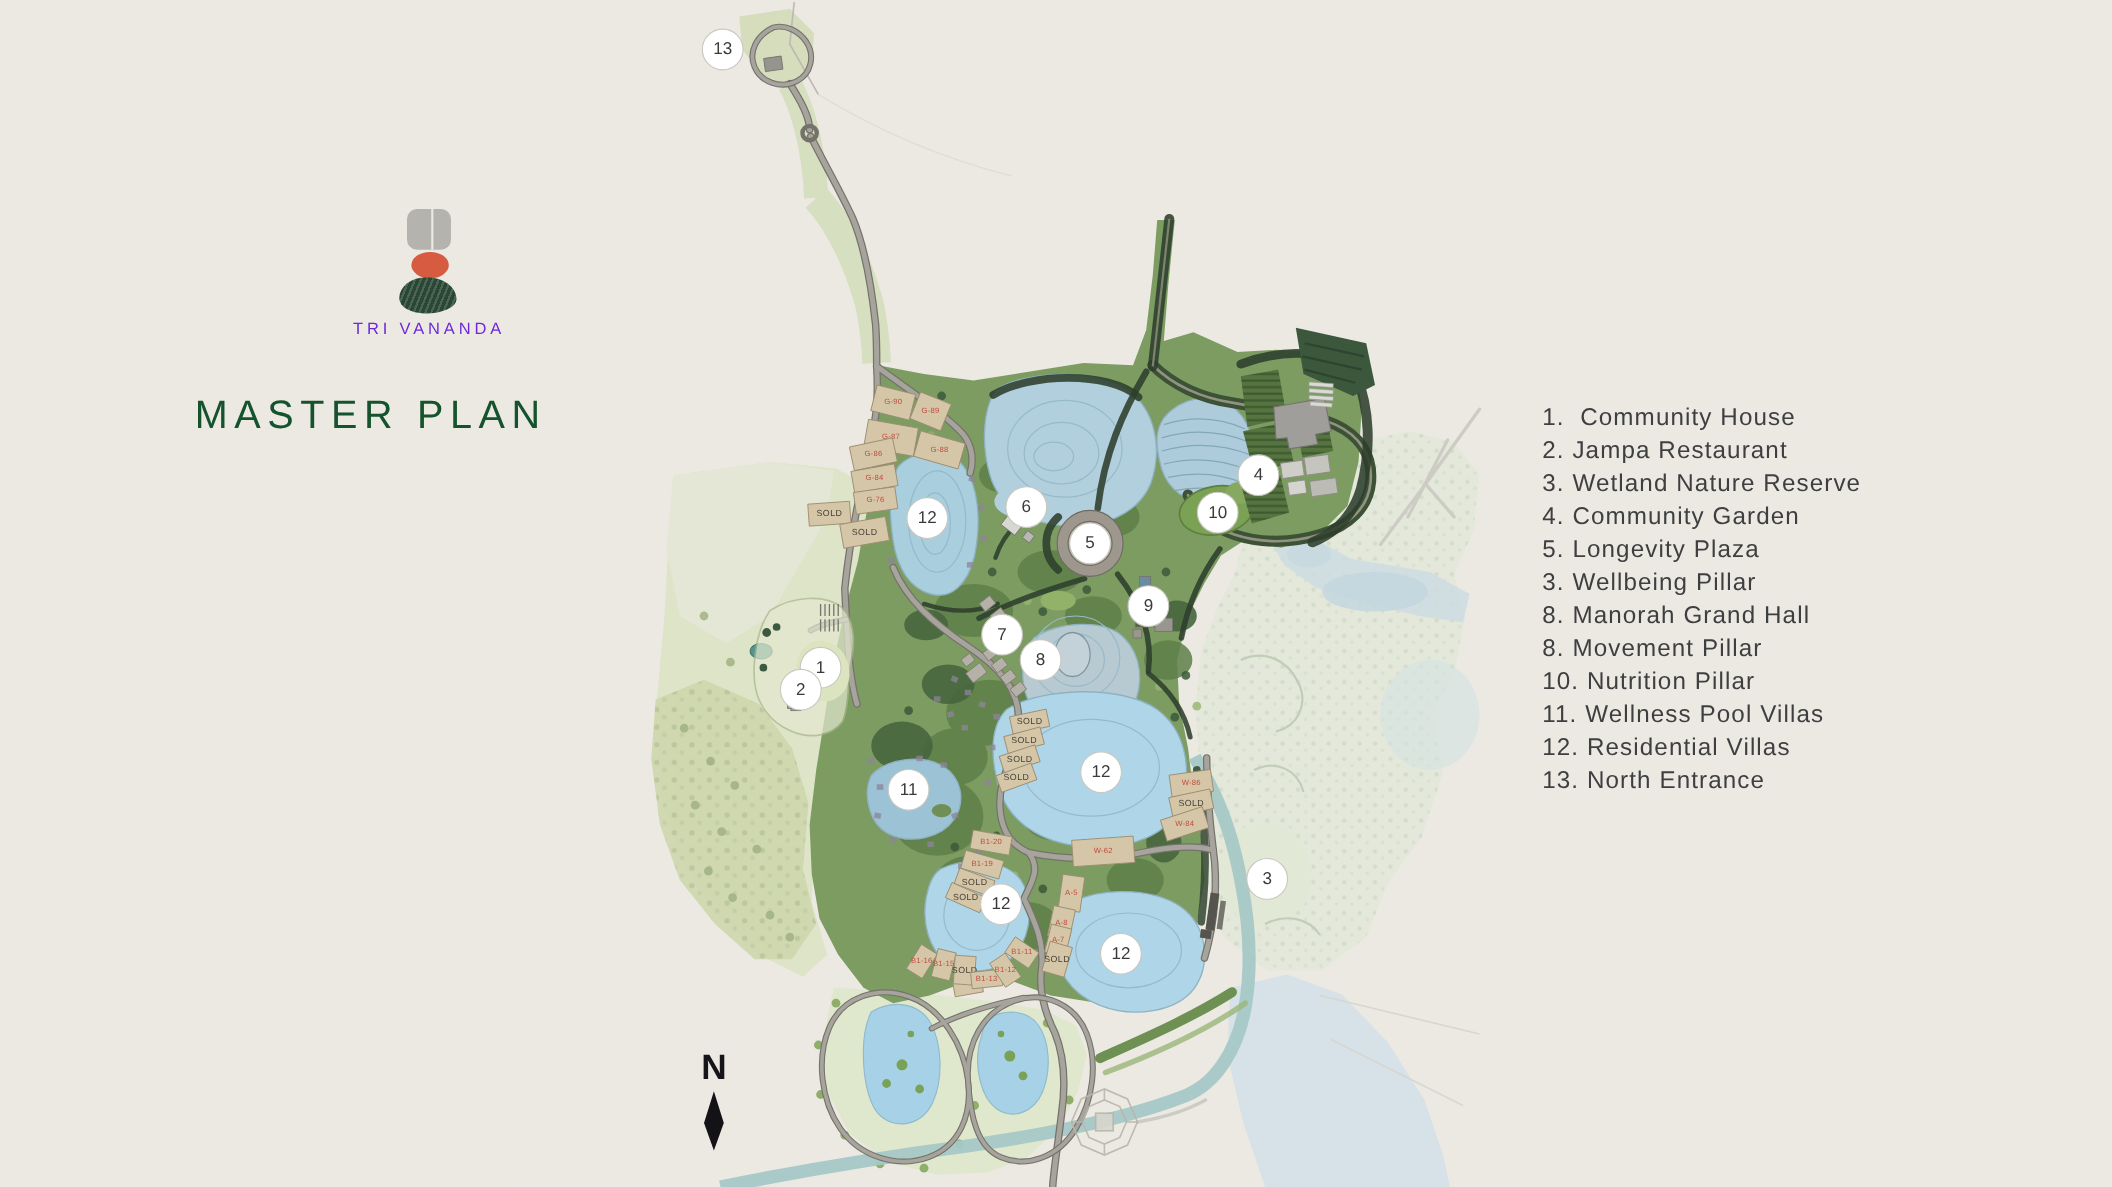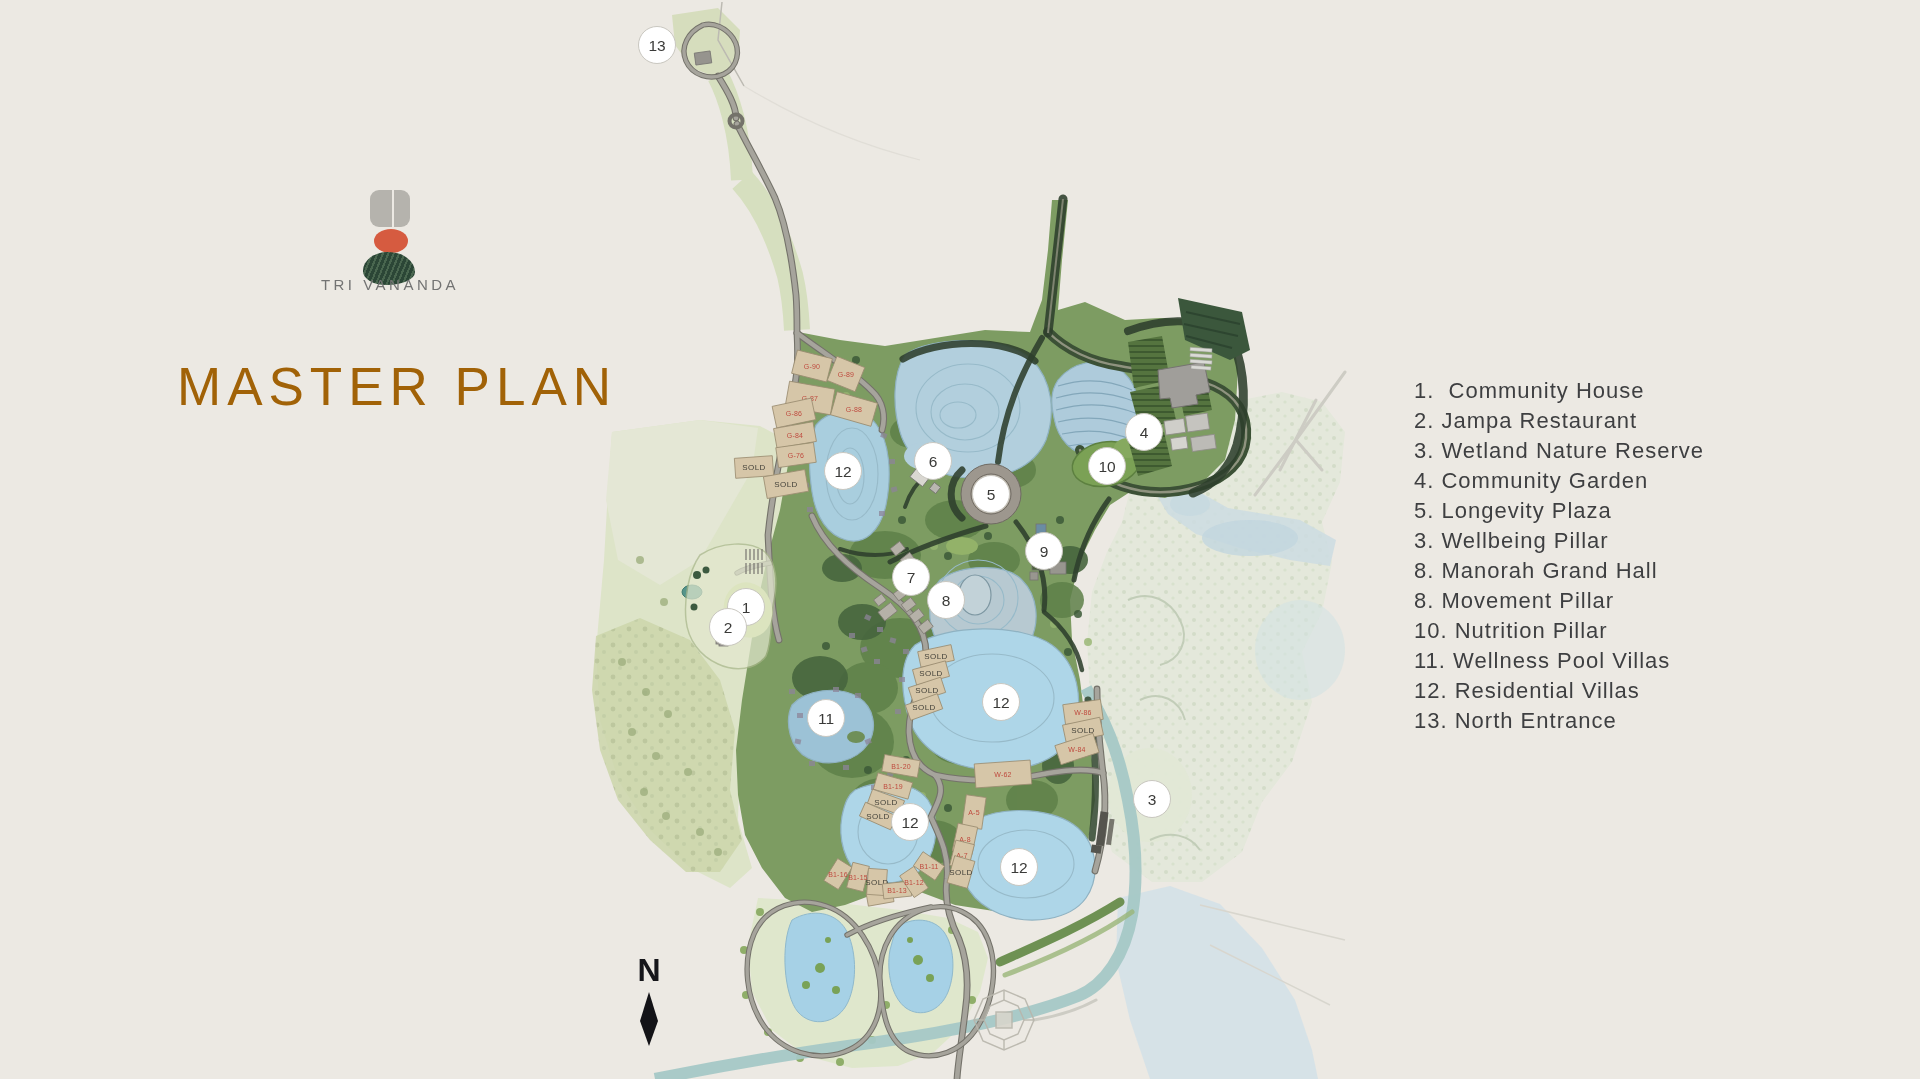--- a/index.html
+++ b/index.html
@@ -7,27 +7,27 @@
   .stage{position:relative;width:1920px;height:1079px;background:#ece9e3;overflow:hidden;}
   svg{position:absolute;left:0;top:0;}
   
   .logo{position:absolute;left:362px;top:190px;width:54px;height:95px;}
   .logo-top{position:absolute;left:8px;top:0;width:40px;height:37px;background:#b5b3ad;border-radius:9px;}
   .logo-top::after{content:"";position:absolute;left:56%;top:0;width:2px;height:100%;background:#ece9e3;}
   .logo-mid{position:absolute;left:12px;top:39px;width:34px;height:24px;background:#d65b40;border-radius:50%;}
   .logo-bot{position:absolute;left:1px;top:62px;width:52px;height:33px;
     border-radius:48% 52% 55% 45% / 58% 62% 40% 42%;
     background:repeating-linear-gradient(112deg,#2b4636 0 3px,#49664f 3px 5px);}
-  .brand-text{position:absolute;left:318px;top:276px;width:144px;text-align:center;
-    font-size:15px;letter-spacing:3.5px;color:#737373;}
-  .page-title{position:absolute;left:177px;top:356px;font-size:53px;letter-spacing:6px;
-    color:#a16207;font-weight:400;white-space:nowrap;}
+  .brand-text{position:absolute;left:318px;top:291px;width:144px;text-align:center;
+    font-size:15px;letter-spacing:3.5px;color:#6d28d9;}
+  .page-title{position:absolute;left:177px;top:356px;font-size:36px;letter-spacing:6px;
+    color:#14532d;font-weight:400;white-space:nowrap;}
   
   .legend{position:absolute;left:1402px;top:364px;}
-  .legend ul{list-style:none;margin:12px;padding:0;}
+  .legend ul{list-style:none;margin:0;padding:0;}
   .legend li{font-size:22px;line-height:30px;letter-spacing:1px;color:#3e3f41;white-space:pre-wrap;}
   
   .rd-c{fill:none;stroke:#74726a;stroke-width:6.8;stroke-linecap:round;stroke-linejoin:round;}
   .rd-f{fill:none;stroke:#a6a49c;stroke-width:4.6;stroke-linecap:round;stroke-linejoin:round;}
   .rd-c2{fill:none;stroke:#74726a;stroke-width:5.4;stroke-linecap:round;stroke-linejoin:round;}
   .rd-f2{fill:none;stroke:#a6a49c;stroke-width:3.4;stroke-linecap:round;stroke-linejoin:round;}
   .trail{fill:none;stroke:#2e3f2c;stroke-linecap:round;opacity:.88;}
   .lake{stroke:#8fb2c2;stroke-width:1.2;}
   .contour{fill:none;stroke:#97bac9;stroke-width:1.1;}
   .plot rect{fill:#d6c6a8;stroke:#9a8c70;stroke-width:.8;}

